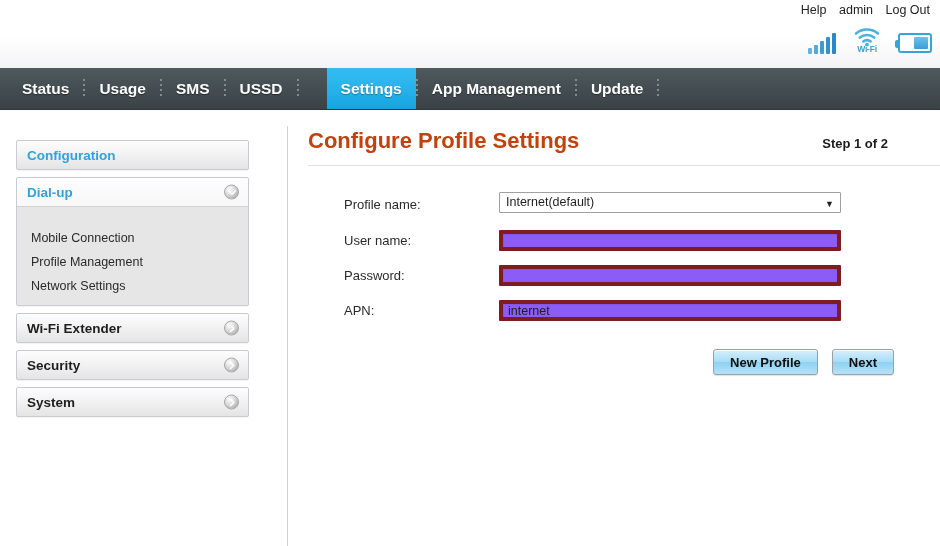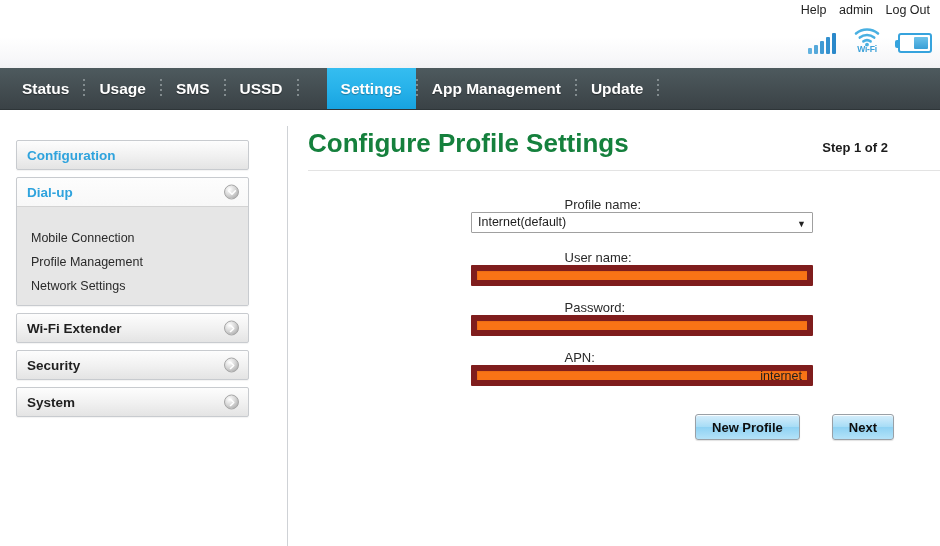--- a/index.html
+++ b/index.html
@@ -215,62 +215,60 @@
     box-sizing: border-box;
   }
   .content-head {
     display: flex;
     align-items: baseline;
     padding-right: 52px;
     border-bottom: 1px solid #e3e3e3;
     padding-bottom: 11px;
   }
   .page-title {
-    font-size: 26px;
-    font-weight: bold;
-    color: #15803d;
+    font-size: 22px;
+    font-weight: bold;
+    color: #c2410c;
     flex: 1;
   }
   .step-label {
     font-size: 13px;
     font-weight: bold;
     color: #1c1c1c;
   }
 
   .form {
     margin-top: 26px;
     padding-left: 36px;
   }
   .form-row {
     display: flex;
     align-items: center;
     margin-bottom: 14px;
-    flex-direction: column;
   }
   .form-label {
     width: 155px;
     font-size: 13px;
     color: #2a2a2a;
   }
   .field {
     width: 342px;
     height: 21px;
     box-sizing: border-box;
     border: 1px solid #a8a8a8;
     font-family: "Liberation Sans", sans-serif;
     font-size: 12.5px;
     color: #1e1e1e;
     padding: 0 5px;
     border-radius: 1px;
   }
   .field.disabled {
-    background: #f97316;
-    border: 6px solid #7f1d1d;
+    background: #8b5cf6;
+    border: 4px solid #7f1d1d;
     box-shadow: inset 1px 1px 1px rgba(0,0,0,0.06);
-    text-align: right;
   }
   .select-wrap {
     position: relative;
     width: 342px;
     height: 24px;
   }
   .select-box {
     width: 342px;
     height: 21px;
     box-sizing: border-box;
@@ -293,21 +291,21 @@
     font-size: 9px;
     color: #222;
     pointer-events: none;
   }
 
   .actions {
     margin-top: 28px;
     padding-right: 46px;
     display: flex;
     justify-content: flex-end;
-    gap: 32px;
+    gap: 14px;
   }
   .btn {
     min-width: 60px;
     height: 26px;
     padding: 0 16px;
     box-sizing: border-box;
     border: 1px solid #9aa0a6;
     border-radius: 3px;
     background: linear-gradient(to bottom, #d7eefb 0%, #a8ddf6 48%, #8fd2f3 52%, #b4e2f8 100%);
     color: #0e0e0e;

